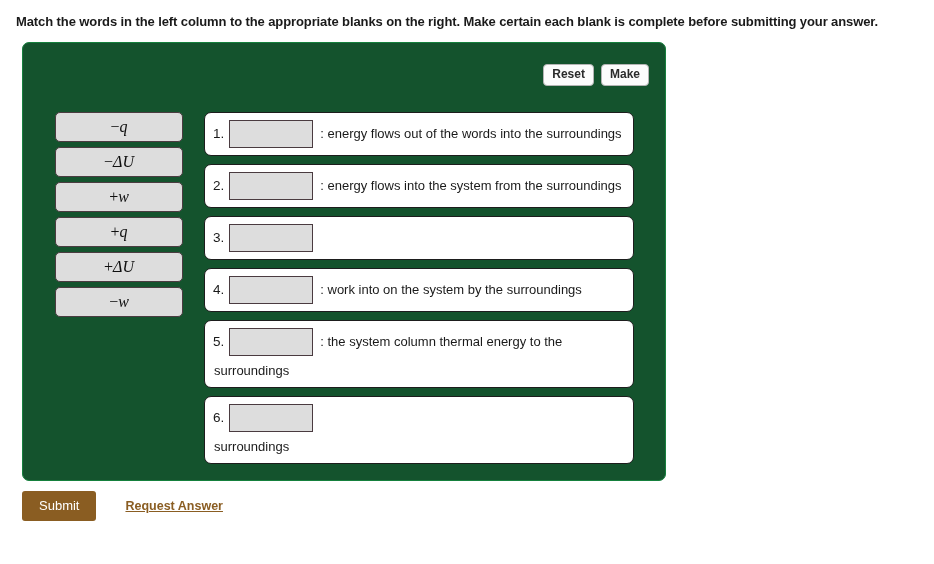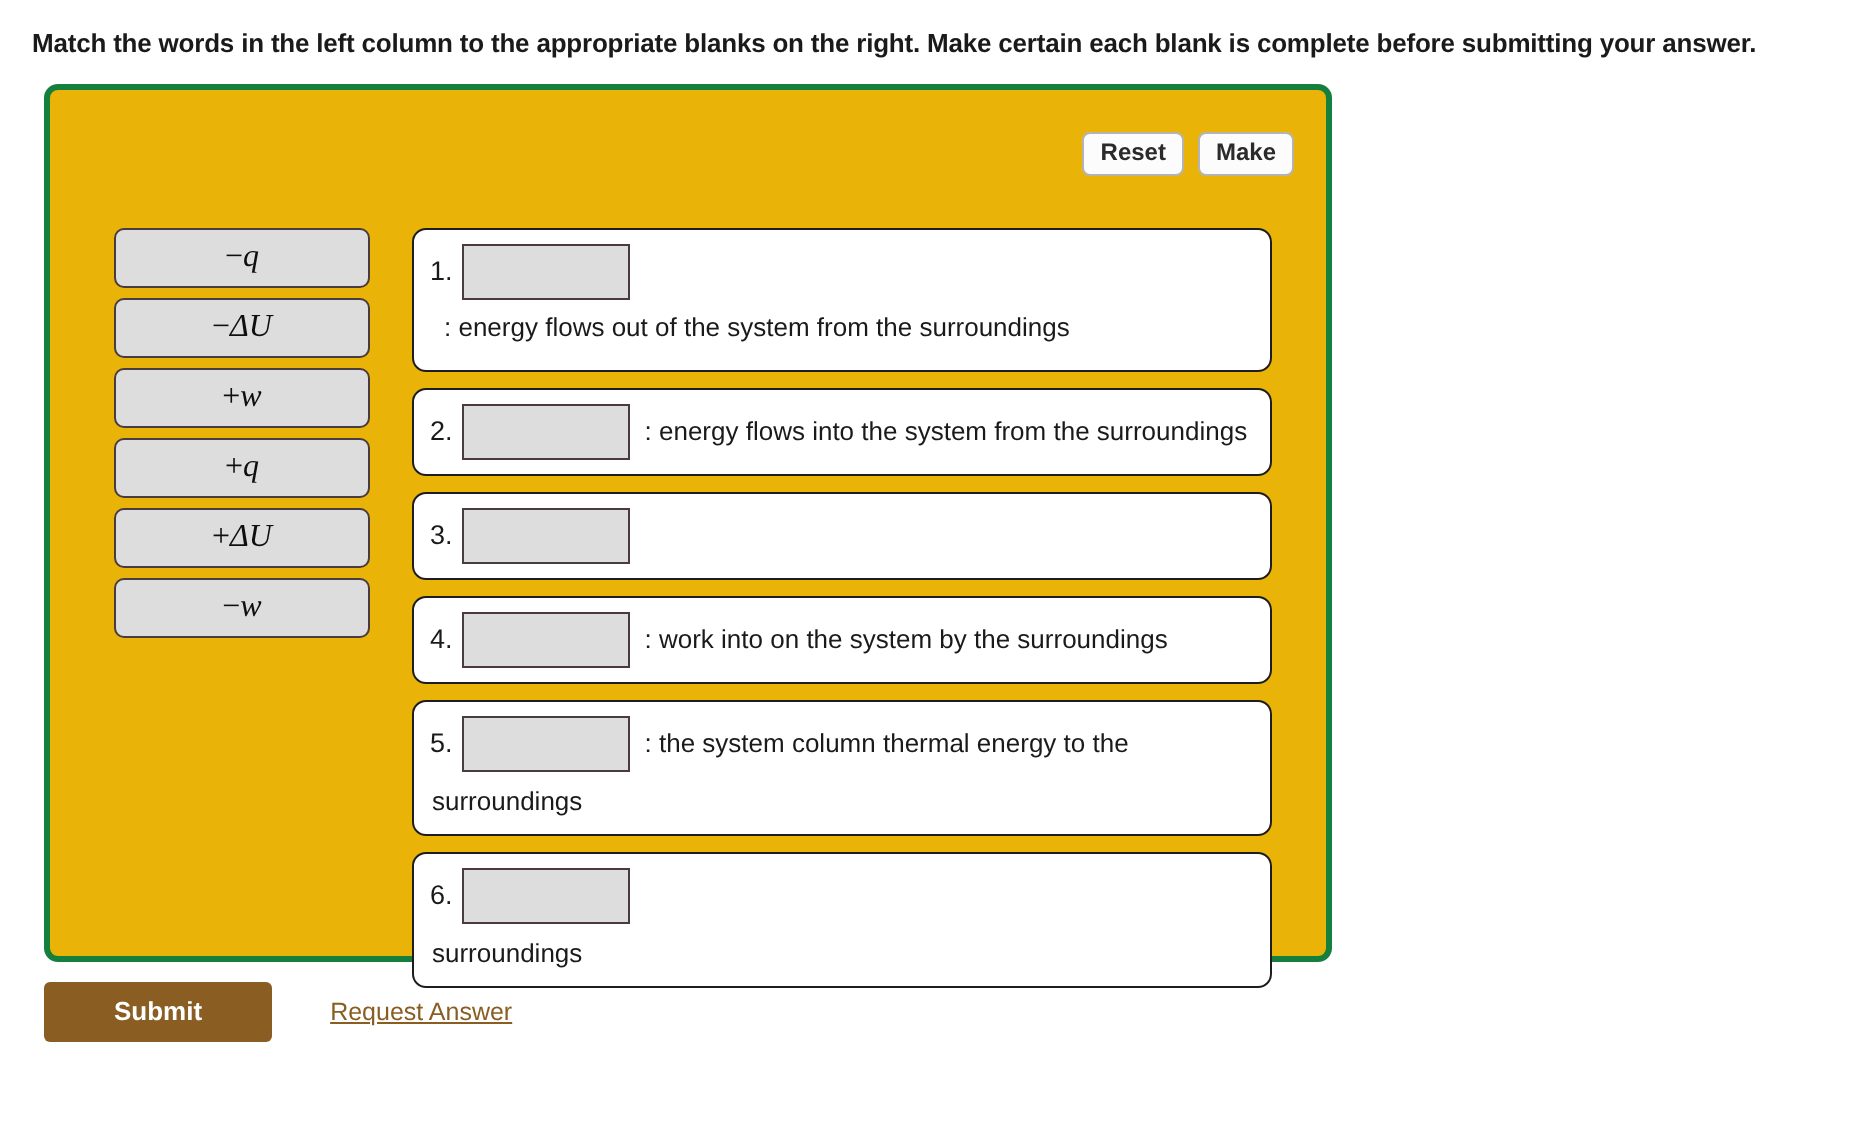--- a/index.html
+++ b/index.html
@@ -28,23 +28,23 @@
     white-space: nowrap;
   }
 
   
   .exercise-panel {
     position: absolute;
     left: 22px;
     top: 42px;
     width: 644px;
     height: 439px;
-    border: 3px solid #15803d;
+    border: 1px solid #15803d;
     border-radius: 7px;
-    background: #eab308;
+    background: #14532d;
     box-sizing: border-box;
   }
 
   
   .toolbar {
     position: absolute;
     right: 16px;
     top: 21px;
     display: flex;
     gap: 7px;
@@ -149,33 +149,33 @@
     position: absolute;
     left: 22px;
     top: 491px;
     display: flex;
     align-items: center;
   }
   .submit-btn {
     background: #8a5d22;
     color: #ffffff;
     font-size: 13px;
-    font-weight: bold;
+    font-weight: normal;
     border: none;
     border-radius: 3px;
-    padding: 8px 35px;
+    padding: 8px 17px;
     cursor: pointer;
     font-family: "Liberation Sans", sans-serif;
     line-height: 14px;
   }
   .request-link {
     margin-left: 29px;
     color: #8a5d22;
     font-size: 12.5px;
-    font-weight: normal;
+    font-weight: bold;
     text-decoration: underline;
     cursor: pointer;
   }
 </style>
 </head>
 <body>
 
 <div class="instruction">Match the words in the left column to the appropriate blanks on the right. Make certain each blank is complete before submitting your answer.</div>
 
 <div class="exercise-panel">
@@ -211,21 +211,21 @@
         <span class="mathvar">w</span>
     </div>
   </div>
 
   <div class="match-list">
 
     <div class="match-item">
       <div class="match-row">
         <span class="item-num">1.</span>
         <div class="drop-slot"></div>
-        <span class="item-text">: energy flows out of the system from the surroundings</span>
+        <span class="item-text">: energy flows out of the words into the surroundings</span>
       </div>
     </div>
 
     <div class="match-item">
       <div class="match-row">
         <span class="item-num">2.</span>
         <div class="drop-slot"></div>
         <span class="item-text">: energy flows into the system from the surroundings</span>
       </div>
     </div>

